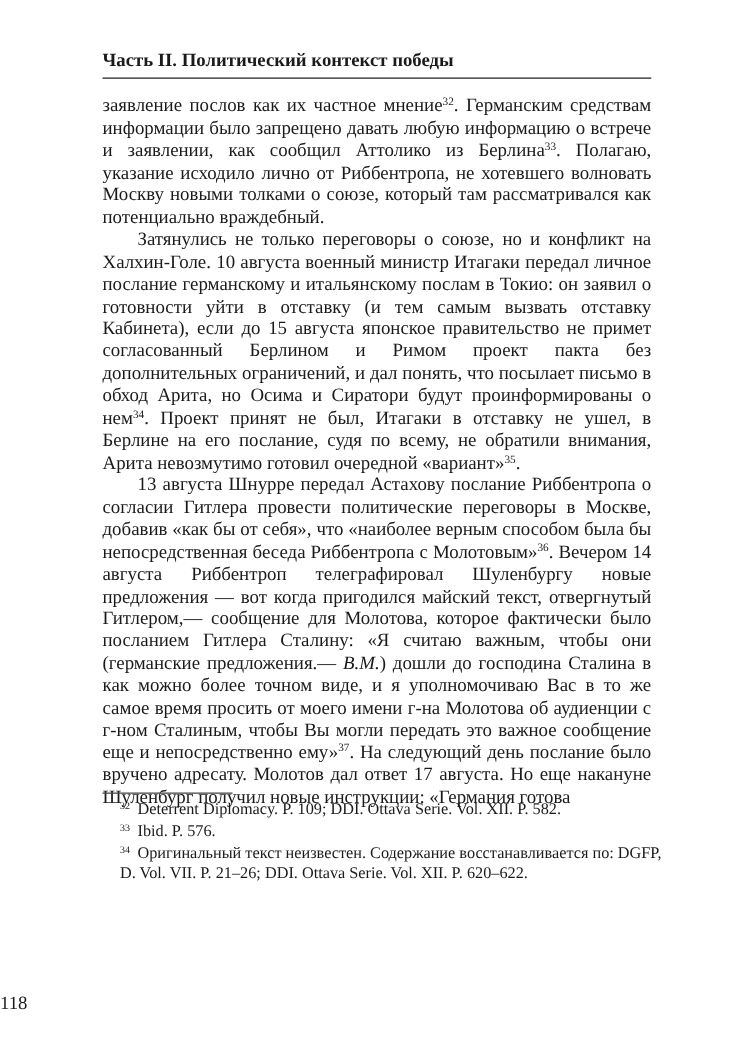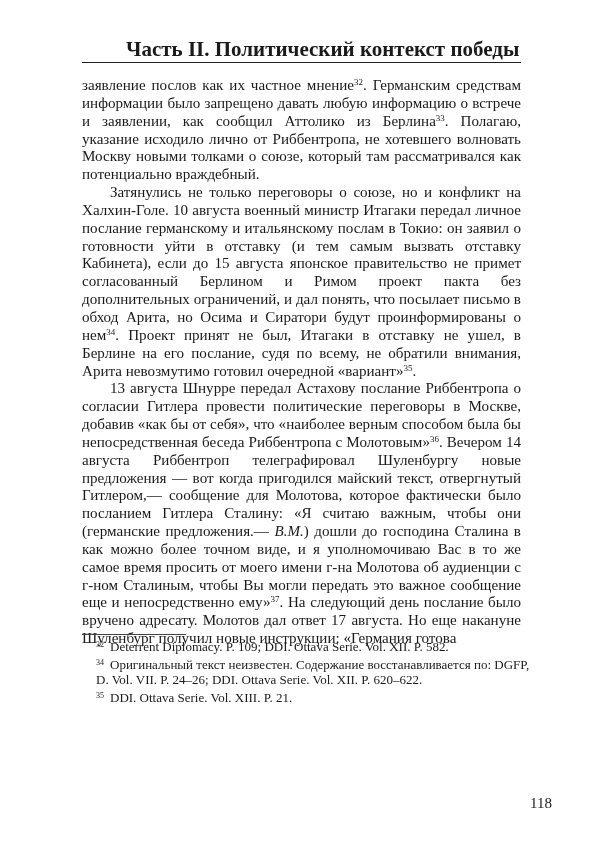--- a/index.html
+++ b/index.html
@@ -1,45 +1,45 @@
 <!DOCTYPE html>
 <html><head>
 <meta charset="utf-8">
 <style>
   html,body{margin:0;padding:0;background:#fff;}
   body{width:600px;height:851px;position:relative;overflow:hidden;color:#1a1a1a;font-family:"Liberation Serif","DejaVu Serif",serif;}
   .header{position:absolute;left:82px;top:40px;width:378px;}
-  .header-title{font-weight:bold;font-size:21px;line-height:18px;white-space:nowrap;margin-left:44px;}
+  .header-title{font-weight:bold;font-size:15px;line-height:18px;white-space:nowrap;}
   .header-rule{position:absolute;left:82px;top:62px;width:439px;height:1px;background:#222;}
   .body{position:absolute;left:82px;top:77px;width:439px;font-size:15.1px;line-height:17.85px;text-align:justify;}
   .body p{margin:0;}
   .body p.indent{text-indent:28px;}
   sup{font-size:9px;line-height:0;vertical-align:5px;}
   .fn-rule{position:absolute;left:82px;top:634px;width:104px;height:1px;background:#444;}
   .footnotes{position:absolute;left:96px;top:637px;width:439px;font-size:13px;line-height:15.6px;}
   .footnotes .fn{margin:0;}
   .footnotes .fn-num{font-size:8px;vertical-align:4px;margin-right:6px;}
-  .page-num{position:absolute;left:0;width:552px;top:795px;text-align:right;font-size:15px;}
+  .page-num{position:absolute;left:0;width:552px;top:795px;text-align:left;font-size:15px;}
   em{}
 </style>
 </head>
 <body>
 
 <div class="header">
   <div class="header-title">Часть II. Политический  контекст победы</div>
 </div>
 <div class="header-rule"></div>
 
 <div class="body">
   <p>заявление послов как их частное мнение<sup>32</sup>. Германским средствам информации было запрещено давать любую информацию о встрече и заявлении, как сообщил Аттолико из Берлина<sup>33</sup>. Полагаю, указание исходило лично от Риббентропа, не хотевшего волновать Москву новыми толками о союзе, который там рассматривался как потенциально враждебный.</p>
   <p class="indent">Затянулись не только переговоры о союзе, но и конфликт на Халхин-Голе. 10 августа военный министр Итагаки передал личное послание германскому и итальянскому послам в Токио: он заявил о готовности уйти в отставку (и тем самым вызвать отставку Кабинета), если до 15 августа японское правительство не примет согласованный Берлином и Римом проект пакта без дополнительных ограничений, и дал понять, что посылает письмо в обход Арита, но Осима и Сиратори будут проинформированы о нем<sup>34</sup>. Проект принят не был, Итагаки в отставку не ушел, в Берлине на его послание, судя по всему, не обратили внимания, Арита невозмутимо готовил очередной «вариант»<sup>35</sup>.</p>
   <p class="indent">13 августа Шнурре передал Астахову послание Риббентропа о согласии Гитлера провести политические переговоры в Москве, добавив «как бы от себя», что «наиболее верным способом была бы непосредственная беседа Риббентропа с Молотовым»<sup>36</sup>. Вечером 14 августа Риббентроп телеграфировал Шуленбургу новые предложения — вот когда пригодился майский текст, отвергнутый Гитлером,— сообщение для Молотова, которое фактически было посланием Гитлера Сталину: «Я считаю важным, чтобы они (германские предложения.— <em>В.М.</em>) дошли до господина Сталина в как можно более точном виде, и я уполномочиваю Вас в то же самое время просить от моего имени г-на Молотова об аудиенции с г-ном Сталиным, чтобы Вы могли передать это важное сообщение еще и непосредственно ему»<sup>37</sup>. На следующий день послание было вручено адресату. Молотов дал ответ 17 августа. Но еще накануне Шуленбург получил новые инструкции: «Германия готова</p>
 </div>
 
 <div class="fn-rule"></div>
 
 <div class="footnotes">
   <p class="fn"><span class="fn-num">32</span><span>Deterrent Diplomacy. P. 109; DDI. Ottava Serie. Vol. XII. P. 582.</span></p>
-  <p class="fn"><span class="fn-num">34</span><span>Оригинальный текст неизвестен. Содержание восстанавливается по: DGFP, D. Vol. VII. P. 24–26; DDI. Ottava Serie. Vol. XII. P. 620–622.</span></p>
-  <p class="fn"><span class="fn-num">35</span><span>DDI. Ottava Serie. Vol. XIII. P. 21.</span></p>
+  <p class="fn"><span class="fn-num">33</span><span>Ibid. P. 576.</span></p>
+  <p class="fn"><span class="fn-num">34</span><span>Оригинальный текст неизвестен. Содержание восстанавливается по: DGFP, D. Vol. VII. P. 21–26; DDI. Ottava Serie. Vol. XII. P. 620–622.</span></p>
 </div>
 
 <div class="page-num">118</div>
 
 </body></html>

